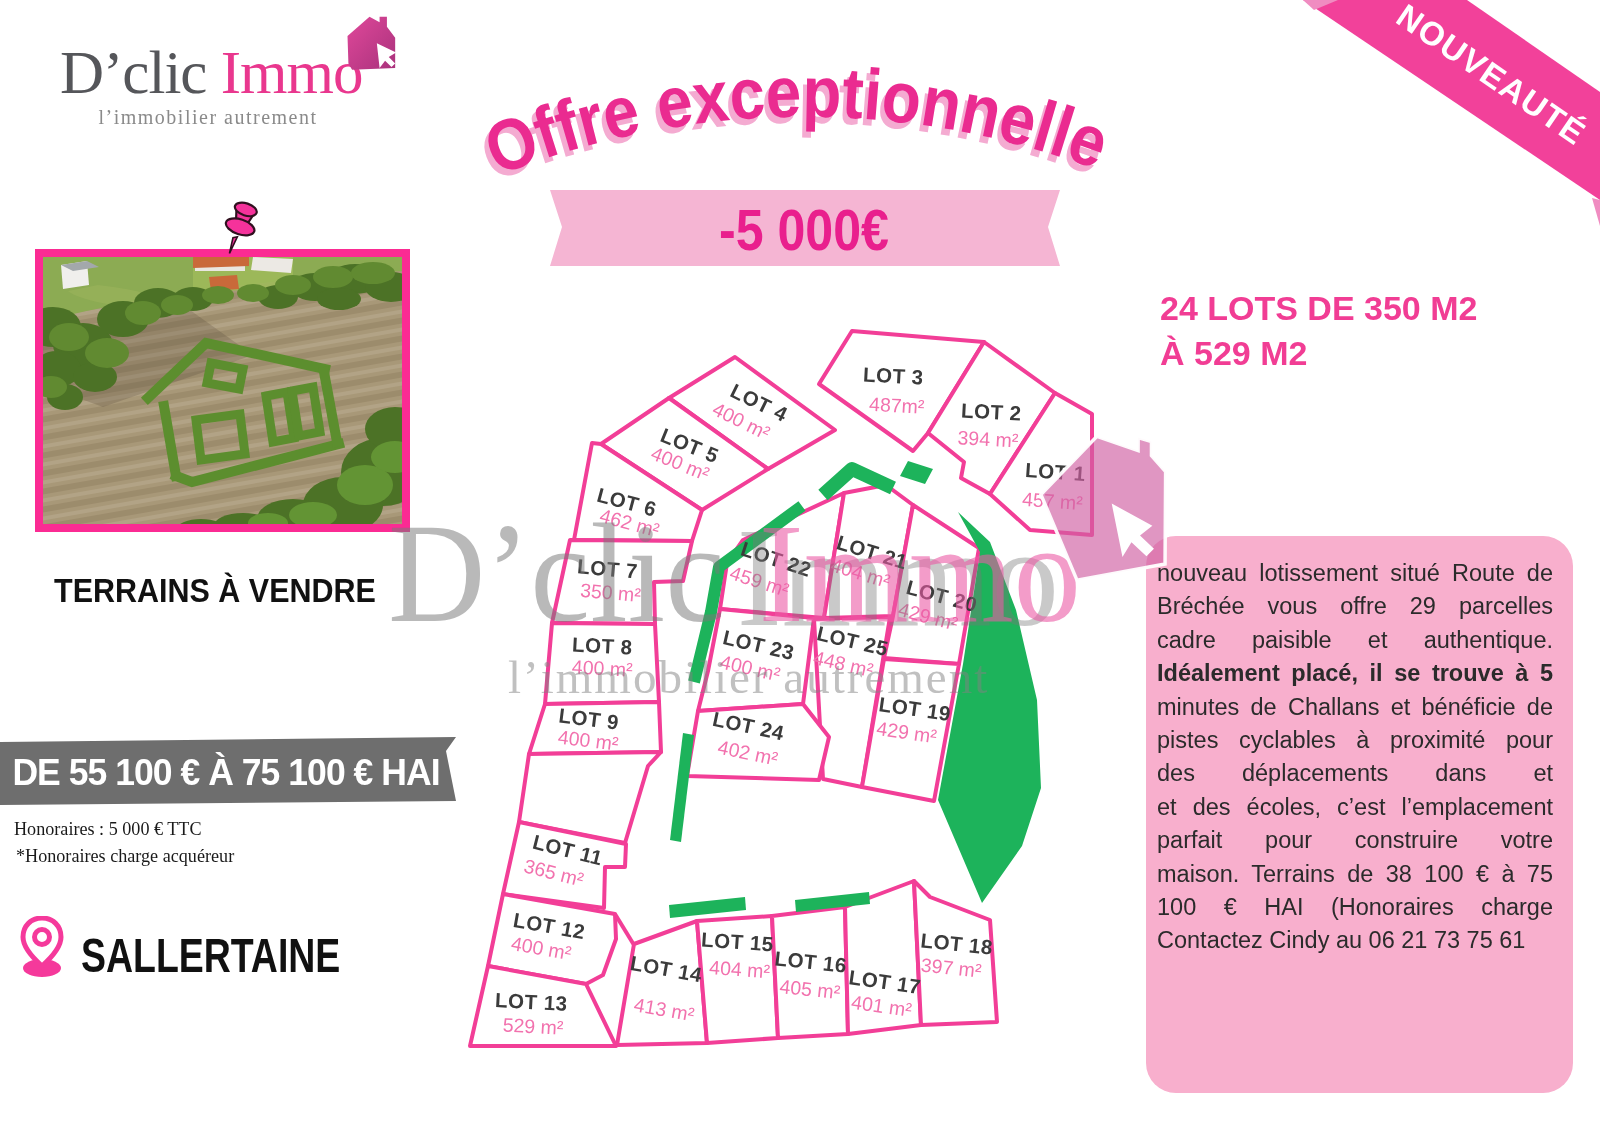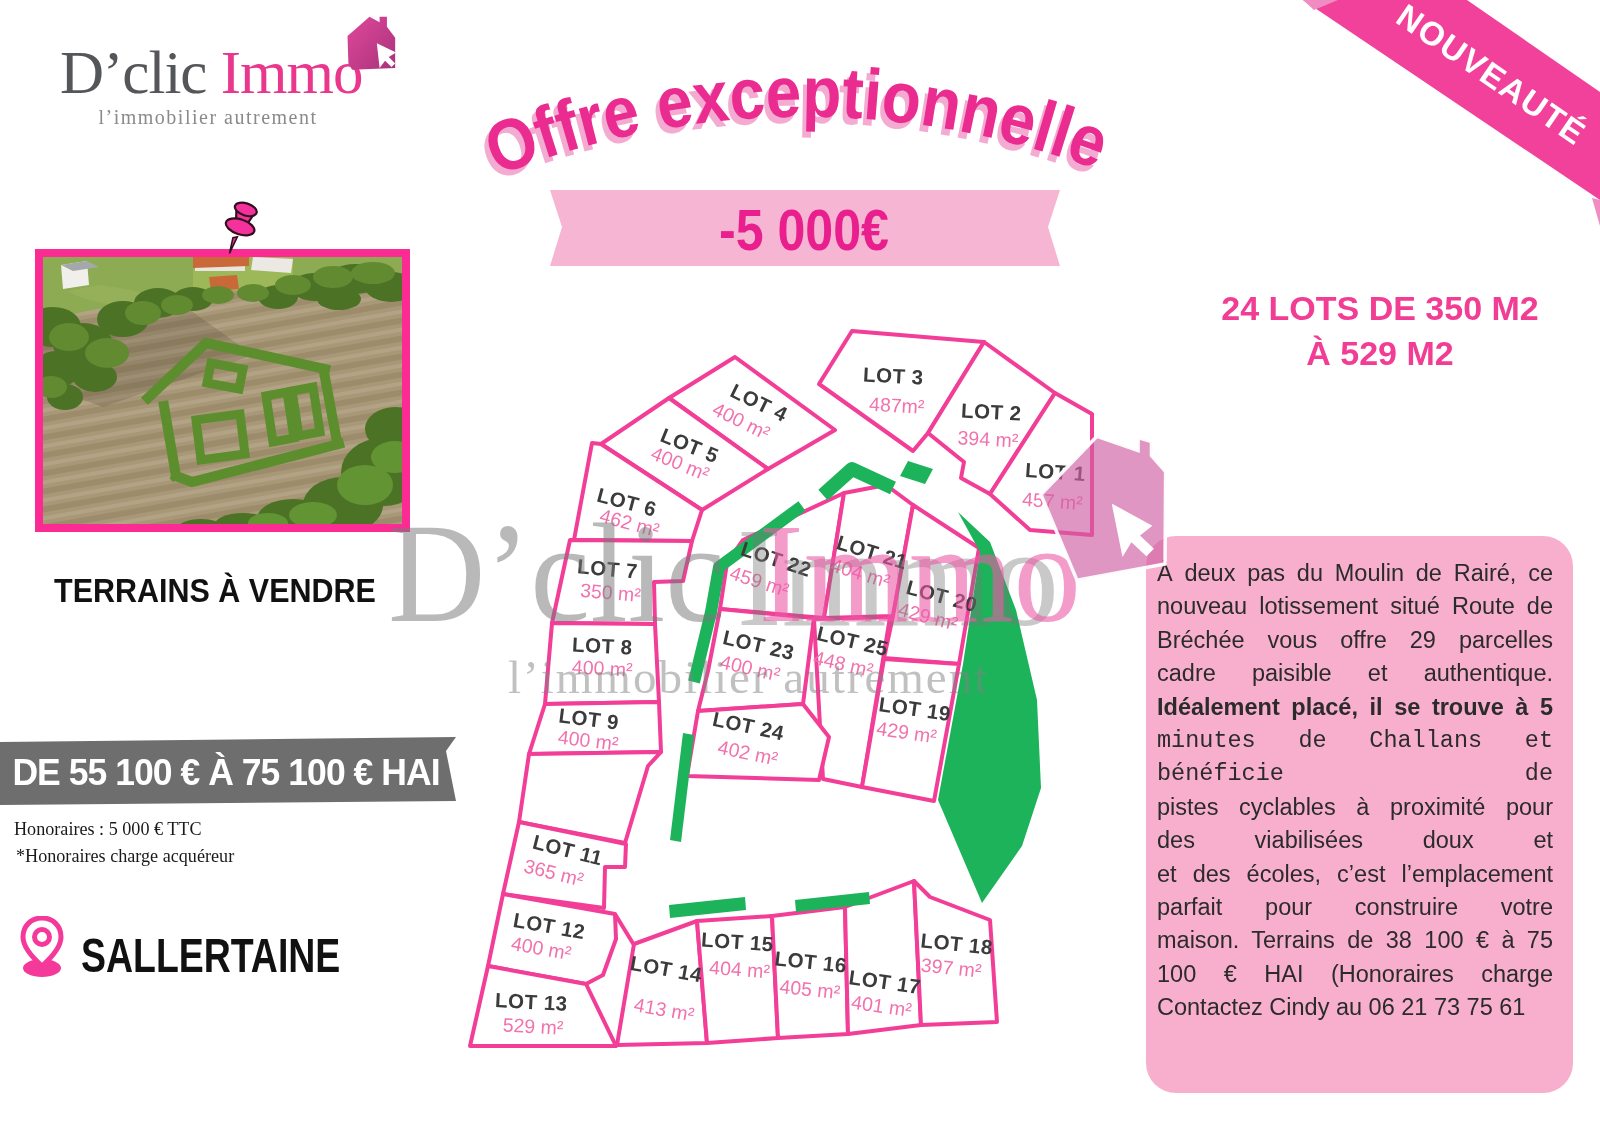--- a/index.html
+++ b/index.html
@@ -370,33 +370,32 @@
         <text x="-1" y="29" font-size="19.5" fill="#f272ae">457 m²</text>
       </g>
   </g>
 </svg>
 
 <div class="abs" style="left:366px;top:495px;font-family:'Liberation Serif',serif;font-size:142px;white-space:nowrap;transform:scaleX(0.95);transform-origin:left top;"><span style="color:transparent;">D’clic</span> <span style="color:rgba(120,120,120,0.4);">Immo</span></div>
 <div class="abs" style="left:388px;top:491px;font-family:'Liberation Serif',serif;font-size:142px;white-space:nowrap;transform:scaleX(0.95);transform-origin:left top;"><span style="color:rgba(120,120,120,0.52);">D’clic</span> <span style="color:rgba(235,90,165,0.6);">Immo</span></div>
 
 <div class="abs" style="left:508px;top:650px;font-family:'Liberation Serif',serif;font-size:47px;letter-spacing:2px;color:rgba(130,130,130,0.5);white-space:nowrap;">l’immobilier autrement</div>
 
-<div class="abs" style="left:1160px;top:286px;width:440px;text-align:center;font-size:34px;font-weight:bold;color:#f13d94;line-height:45px;">24 LOTS DE 350 M2<br>À 529 M2</div>
+<div class="abs" style="left:1160px;top:286px;width:440px;font-size:34px;font-weight:bold;color:#f13d94;line-height:45px;">24 LOTS DE 350 M2<br>À 529 M2</div>
 
 <div class="abs" style="left:1146px;top:536px;width:427px;height:557px;background:#f8afcd;border-radius:30px;"></div>
 
 <div class="abs" style="left:1157px;top:557px;width:396px;font-size:23.5px;line-height:33.4px;color:#2b2b2b;">
-<div style="text-align:justify;text-align-last:justify;">À deux pas du Moulin de Rairé, ce</div>
 <div style="text-align:justify;text-align-last:justify;">nouveau lotissement situé Route de</div>
 <div style="text-align:justify;text-align-last:justify;">Bréchée vous offre 29 parcelles</div>
 <div style="text-align:justify;text-align-last:justify;">cadre paisible et authentique.</div>
 <div style="text-align:justify;text-align-last:justify;font-weight:bold;">Idéalement placé, il se trouve à 5</div>
-<div style="text-align:justify;text-align-last:justify;font-family:Liberation Mono, monospace;">minutes de Challans et bénéficie de</div>
+<div style="text-align:justify;text-align-last:justify;">minutes de Challans et bénéficie de</div>
 <div style="text-align:justify;text-align-last:justify;">pistes cyclables à proximité pour</div>
-<div style="text-align:justify;text-align-last:justify;">des viabilisées doux et</div>
+<div style="text-align:justify;text-align-last:justify;">des déplacements dans et</div>
 <div style="text-align:justify;text-align-last:justify;">et des écoles, c’est l’emplacement</div>
 <div style="text-align:justify;text-align-last:justify;">parfait pour construire votre</div>
 <div style="text-align:justify;text-align-last:justify;">maison. Terrains de 38 100 € à 75</div>
 <div style="text-align:justify;text-align-last:justify;">100 € HAI (Honoraires charge</div>
 <div>Contactez Cindy au 06 21 73 75 61</div>
 </div>
 
 <svg class="abs" style="left:1030px;top:428px;" width="150" height="165" viewBox="0 0 150 165">
   <g transform="rotate(-4 75 80)">
     <path d="M 72,8 L 112,25 L 113,12 L 126,17 L 125,31 L 138,48 L 131,140 L 42,150 L 12,62 Z" fill="#d05fa2" fill-opacity="0.66" stroke="#ffffff" stroke-width="3.5" stroke-opacity="0.95"></path>

